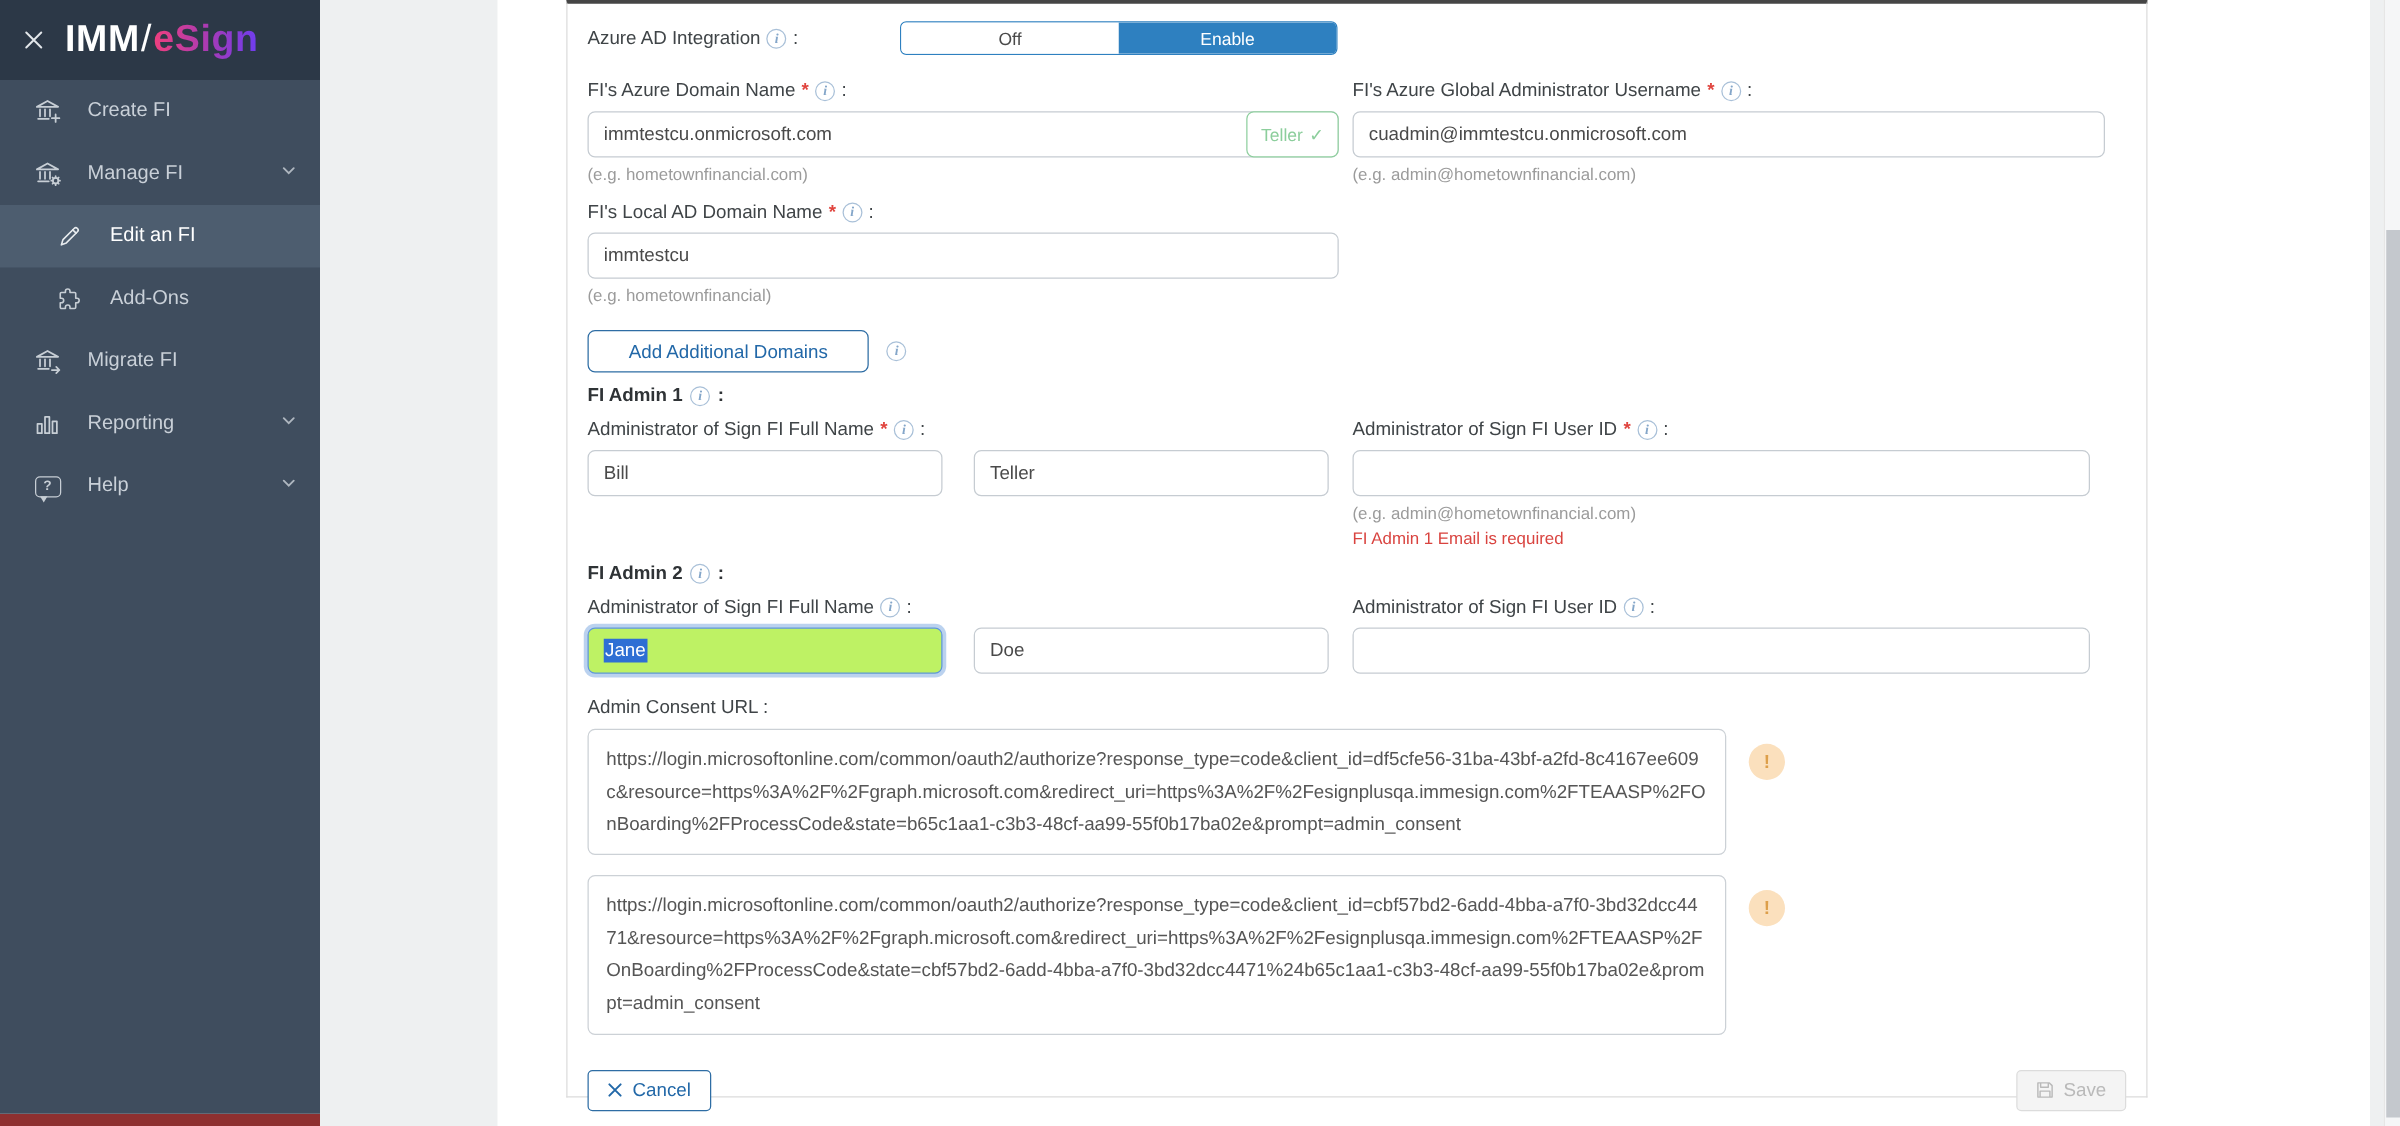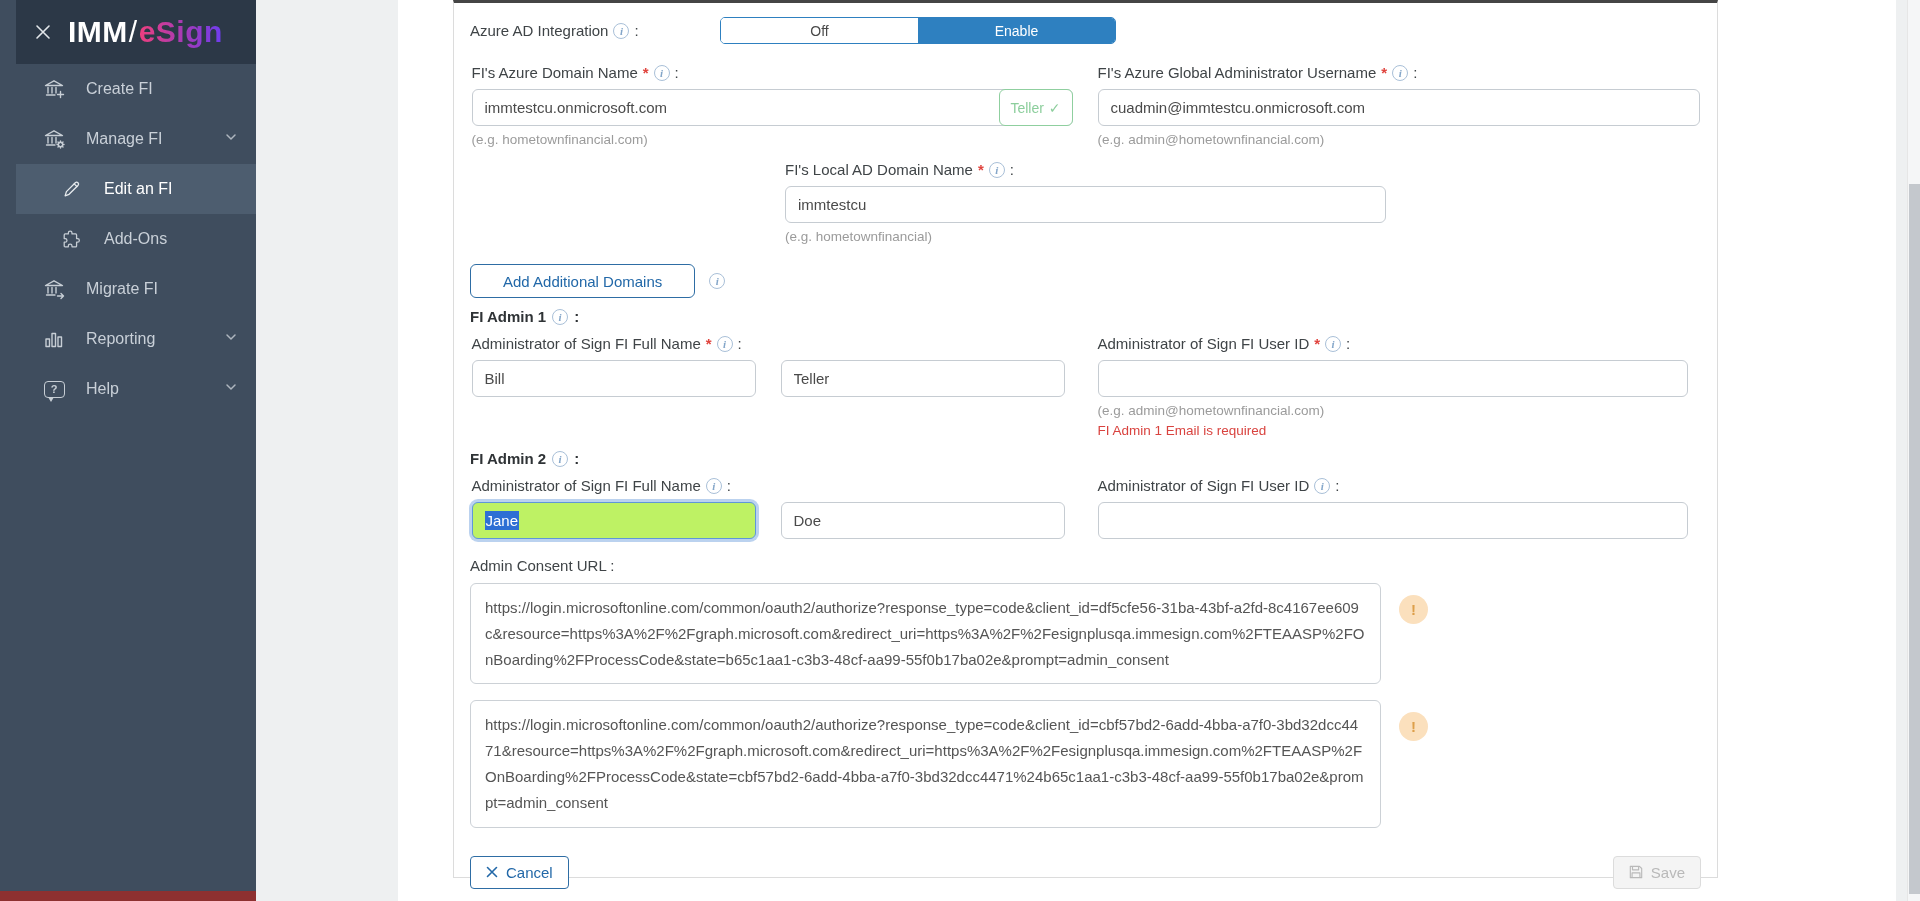--- a/index.html
+++ b/index.html
@@ -5,21 +5,21 @@
   * { box-sizing: border-box; }
   html,body { margin:0; padding:0; }
   body {
     width:1920px; height:901px; overflow:hidden;
     font-family:"Liberation Sans", sans-serif;
     background:#eef0f1;
   }
   .app { position:relative; width:1920px; height:901px; }
 
   
-  .sidebar { position:absolute; left:0; top:0; width:256px; height:891px; background:#3f4d5e; z-index:5;padding-left:16px; }
+  .sidebar { position:absolute; left:0; top:0; width:256px; height:891px; background:#3f4d5e; z-index:5; }
   .sidebar-red-bar { position:absolute; left:0; top:891px; width:256px; height:10px; background:#8e3030; }
   .logo-band { height:64px; background:#2c3847; display:flex; align-items:center; padding:0 18px; gap:16px; }
   .close-icon { width:18px; height:18px; cursor:pointer; flex:none; }
   .logo { font-size:30px; font-weight:bold; color:#ffffff; letter-spacing:.5px; white-space:nowrap; }
   .logo .slash { font-weight:400; padding:0 1px; }
   .logo .esign {
     background:linear-gradient(90deg,#ee3f7e 0%,#b round 50%,#6d3df0 100%);
     background:linear-gradient(90deg,#ee3f7e 0%,#a43ab8 55%,#6d3df0 100%);
     -webkit-background-clip:text; background-clip:text; color:transparent;
   }
@@ -40,26 +40,26 @@
   .lbl { font-size:15px; color:#3f4447; display:flex; align-items:center; gap:5px; }
   .lbl .star { color:#e0443e; font-weight:bold; }
   .info-icon { width:16px; height:16px; border:1px solid #a9c0d8; color:#84a6c9; border-radius:50%;
     display:inline-flex; align-items:center; justify-content:center;
     font:italic bold 11px "Liberation Serif", serif; flex:none; cursor:pointer; }
   .helper { margin-top:6px; color:#9b9b9b; font-size:13.5px; }
   .error { margin-top:5px; color:#d9433f; font-size:13.5px; }
 
   .row-toggle { display:flex; align-items:center; margin-top:6px; }
   .row-toggle .lbl { width:250px; }
-  .toggle { display:flex; width:396px; height:27px; border:1px solid #2e80c0; border-radius:5px; overflow:hidden; cursor:pointer; }
+  .toggle { display:flex; width:350px; height:27px; border:1px solid #2e80c0; border-radius:5px; overflow:hidden; cursor:pointer; }
   .toggle .half { flex:1; display:flex; align-items:center; justify-content:center; font-size:14px; }
   .toggle .off { background:#ffffff; color:#4a4a4a; }
   .toggle .on  { background:#2e80c0; color:#ffffff; }
 
-  .cols { display:flex; gap:25px;justify-content:center; }
+  .cols { display:flex; gap:11px; }
   .col-l { width:601px; }
   .col-r { width:602px; }
   .mt20 { margin-top:20px; } .mt14 { margin-top:14px; } .mt10 { margin-top:10px; }
 
   .field-label { margin-bottom:8px; }
   .input { height:37px; width:100%; border:1px solid #c6ccd2; border-radius:6px; padding:0 12px;
     font-size:15px; color:#4a4a4a; background:#fff; font-family:"Liberation Sans",sans-serif; }
   .input-wrap { position:relative; }
   .valid-badge { position:absolute; right:0; top:0; height:37px; width:74px; border:1px solid #8fcf9f;
     border-radius:6px; background:#fff; color:#8cce9c; display:flex; align-items:center; justify-content:center;

